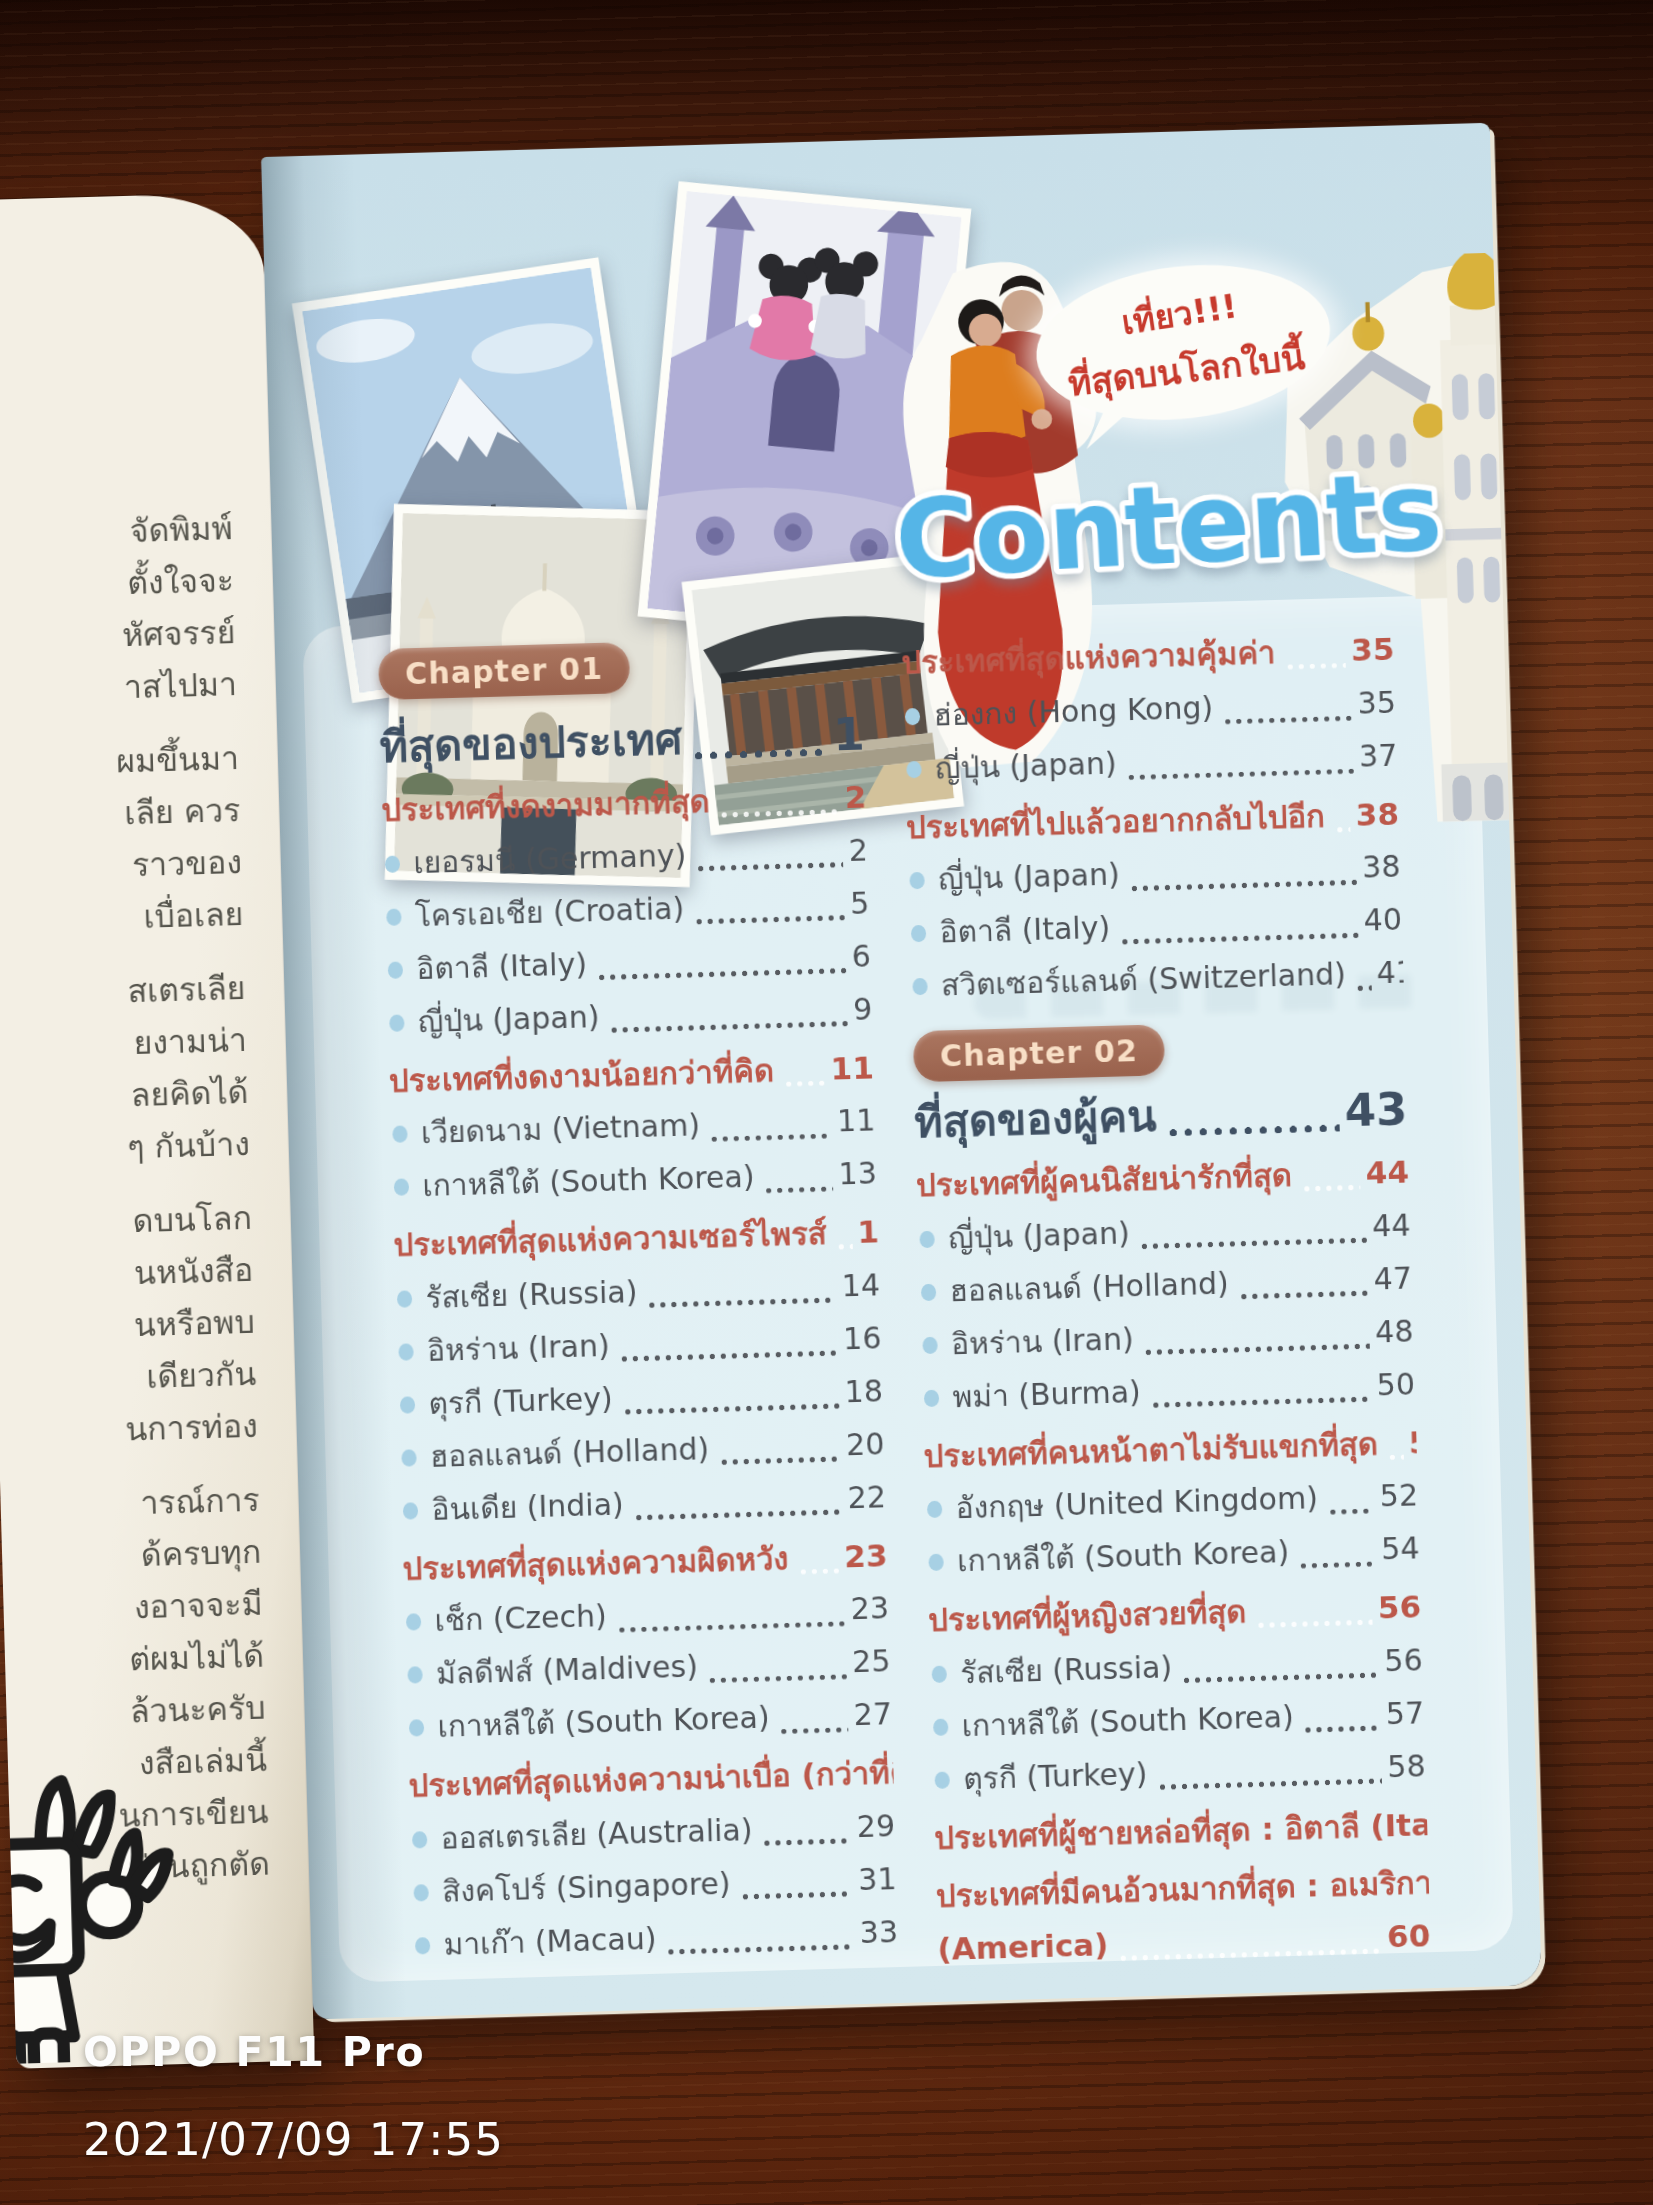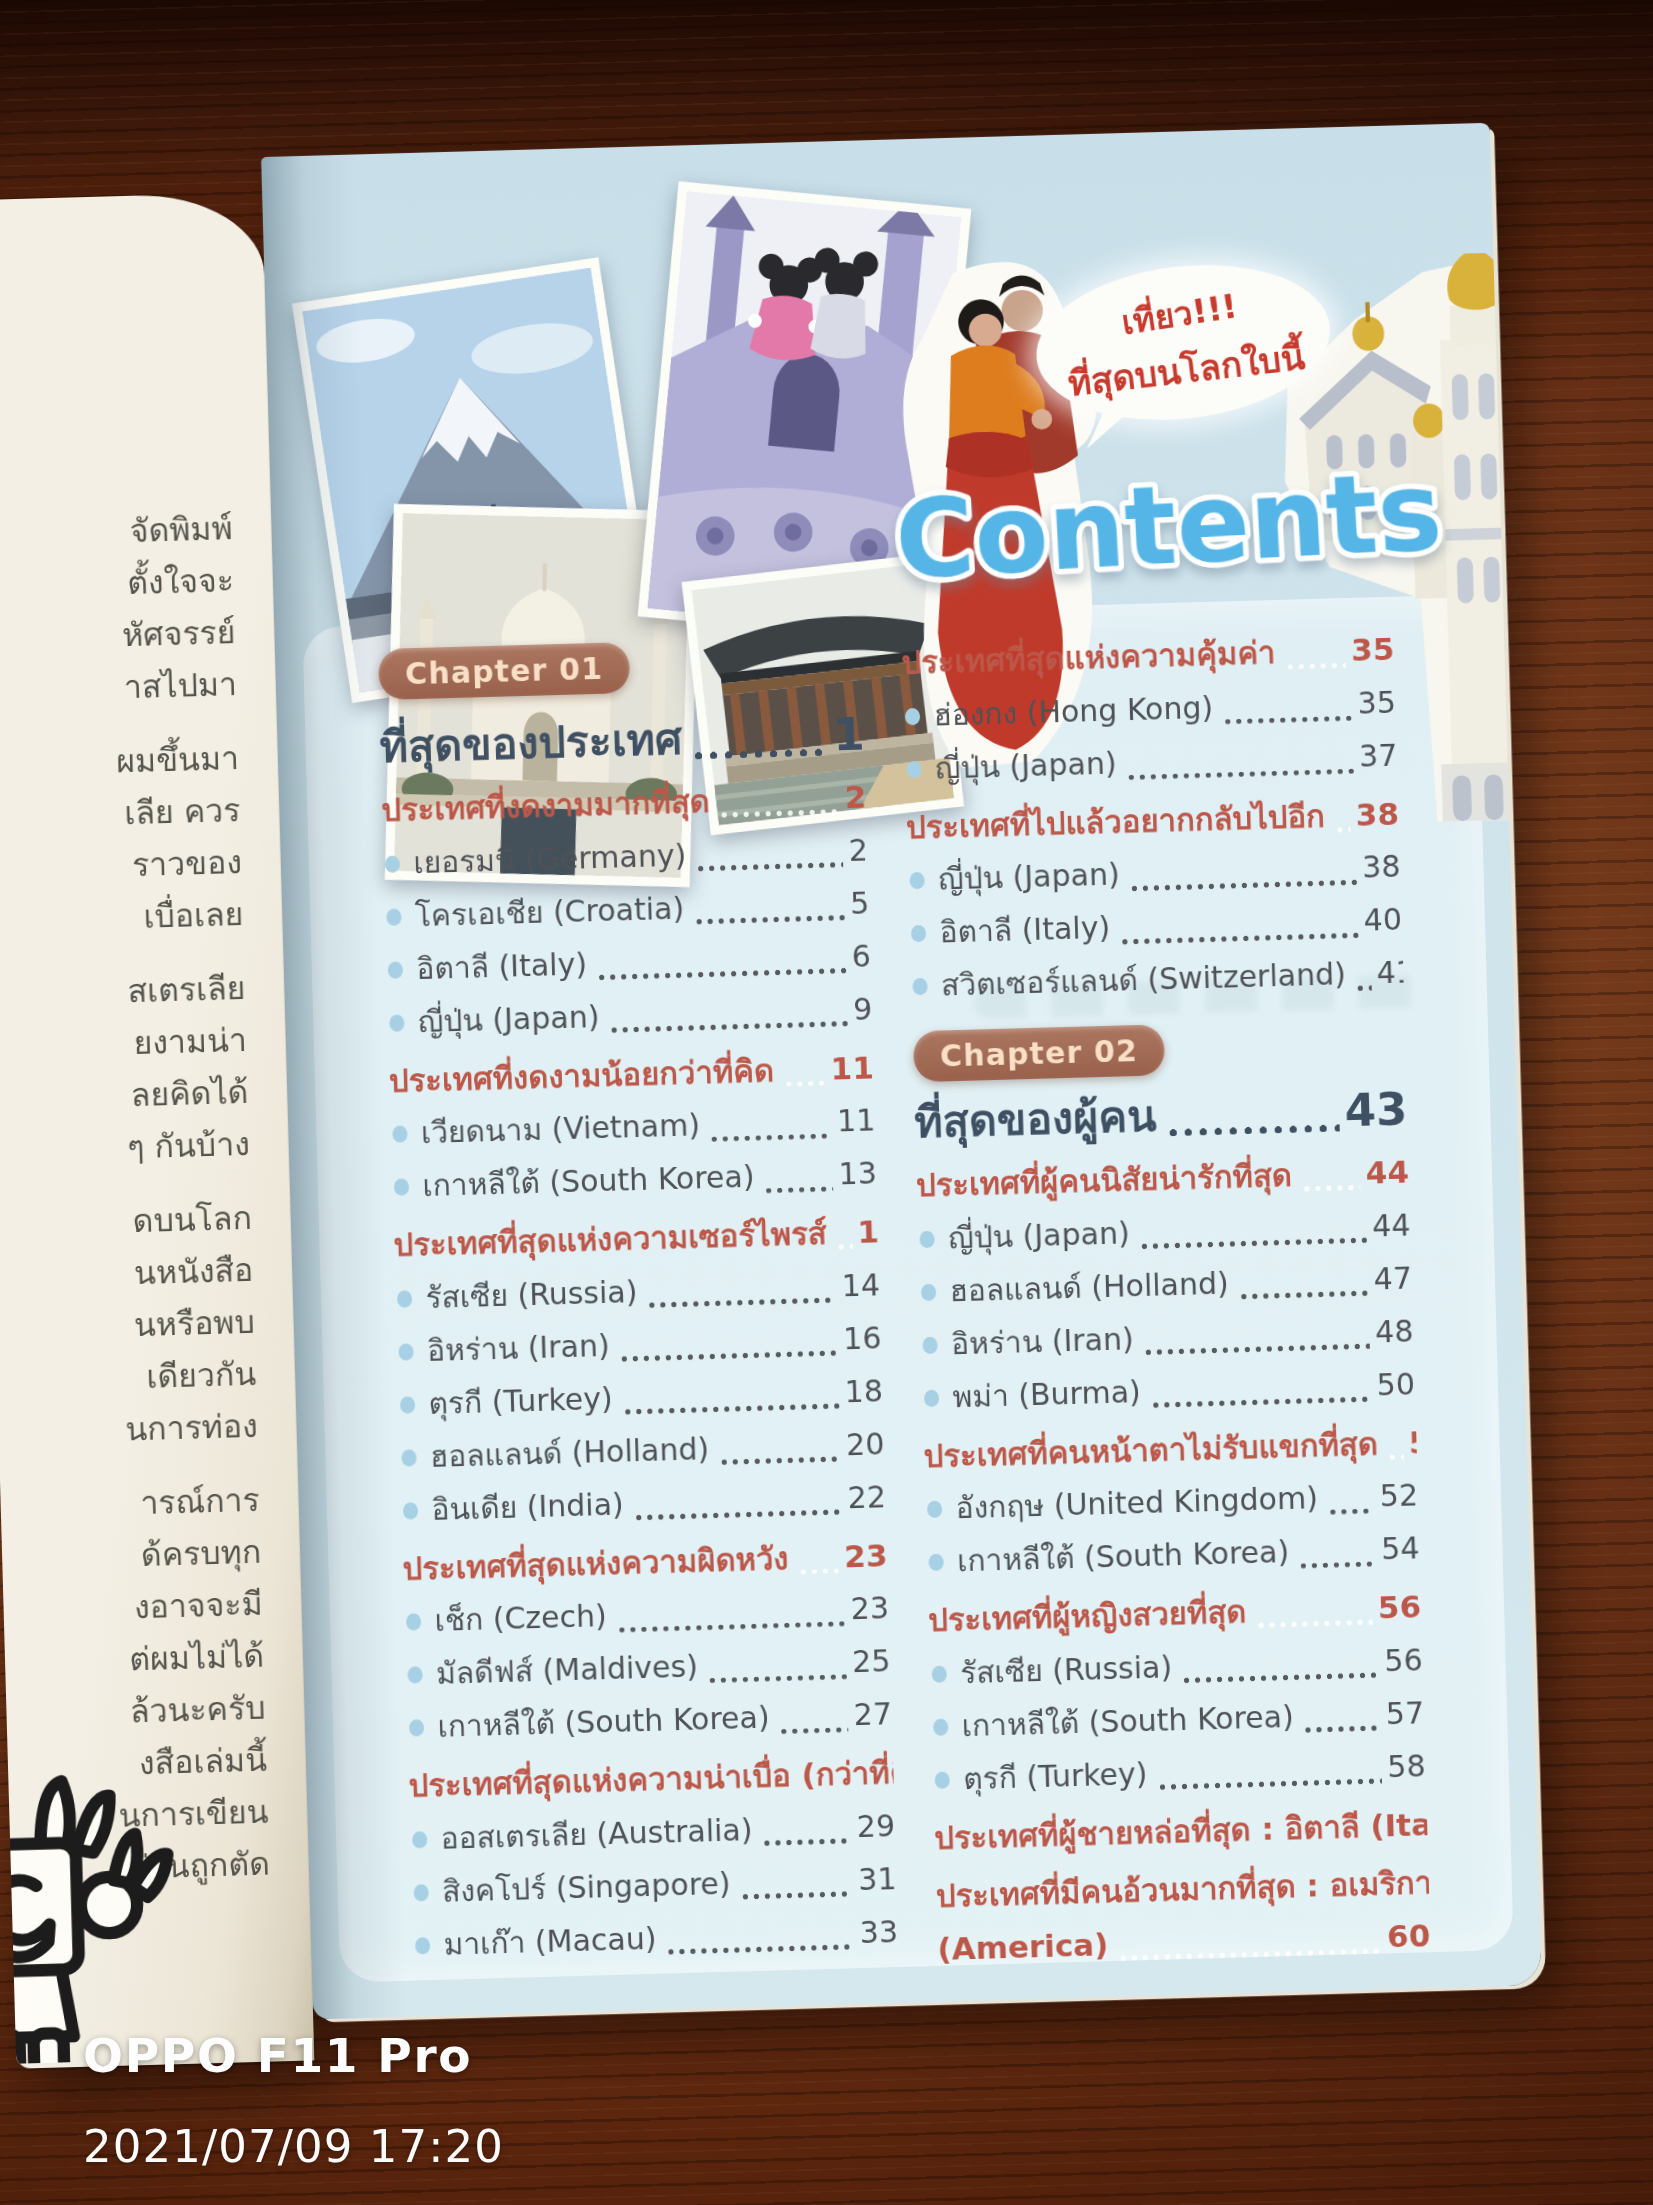--- a/index.html
+++ b/index.html
@@ -77,21 +77,21 @@
   .chapter .leader{background-image:radial-gradient(circle,#3f5063 3.6px,rgba(0,0,0,0) 3.9px);
     background-size:15px 7.7px;height:7.7px;margin-bottom:10px;}
   .heading{font-size:31px;font-weight:bold;color:#bc584a;margin-top:5.5px;}
   .heading .leader{background-image:radial-gradient(circle,rgba(255,255,255,.85) 2.5px,rgba(0,0,0,0) 2.8px);}
   .heading.tight{margin-top:0;}
   .item{font-size:30px;color:#4e5257;}
   .bullet{flex:0 0 auto;width:15px;height:17px;border-radius:50%;background:#a7d0e4;margin:2.2px 13.2px 0 2.2px;}
   
   .watermark{position:absolute;left:83px;top:2028px;z-index:50;color:#fdfdfd;
     text-shadow:0 1.7px 7.7px rgba(0,0,0,.35);}
-  .wm1{font-size:47px;font-weight:bold;letter-spacing:1.7px;}
+  .wm1{font-size:41px;font-weight:bold;letter-spacing:1.7px;}
   .wm2{font-size:45px;margin-top:37px;letter-spacing:1.1px;}
 </style>
 </head>
 <body>
 
 <div class="wood"></div>
 
 <div class="book">
 
   <div class="page-left">
@@ -562,15 +562,15 @@
           <span class="page">60</span>
         </div>
       </div>
 
     <div class="spine-shade"></div>
   </div>
 </div>
 
 <div class="watermark">
   <div class="wm1">OPPO F11 Pro</div>
-  <div class="wm2">2021/07/09 17:20</div>
+  <div class="wm2">2021/07/09 17:55</div>
 </div>
 
 
 </body></html>

